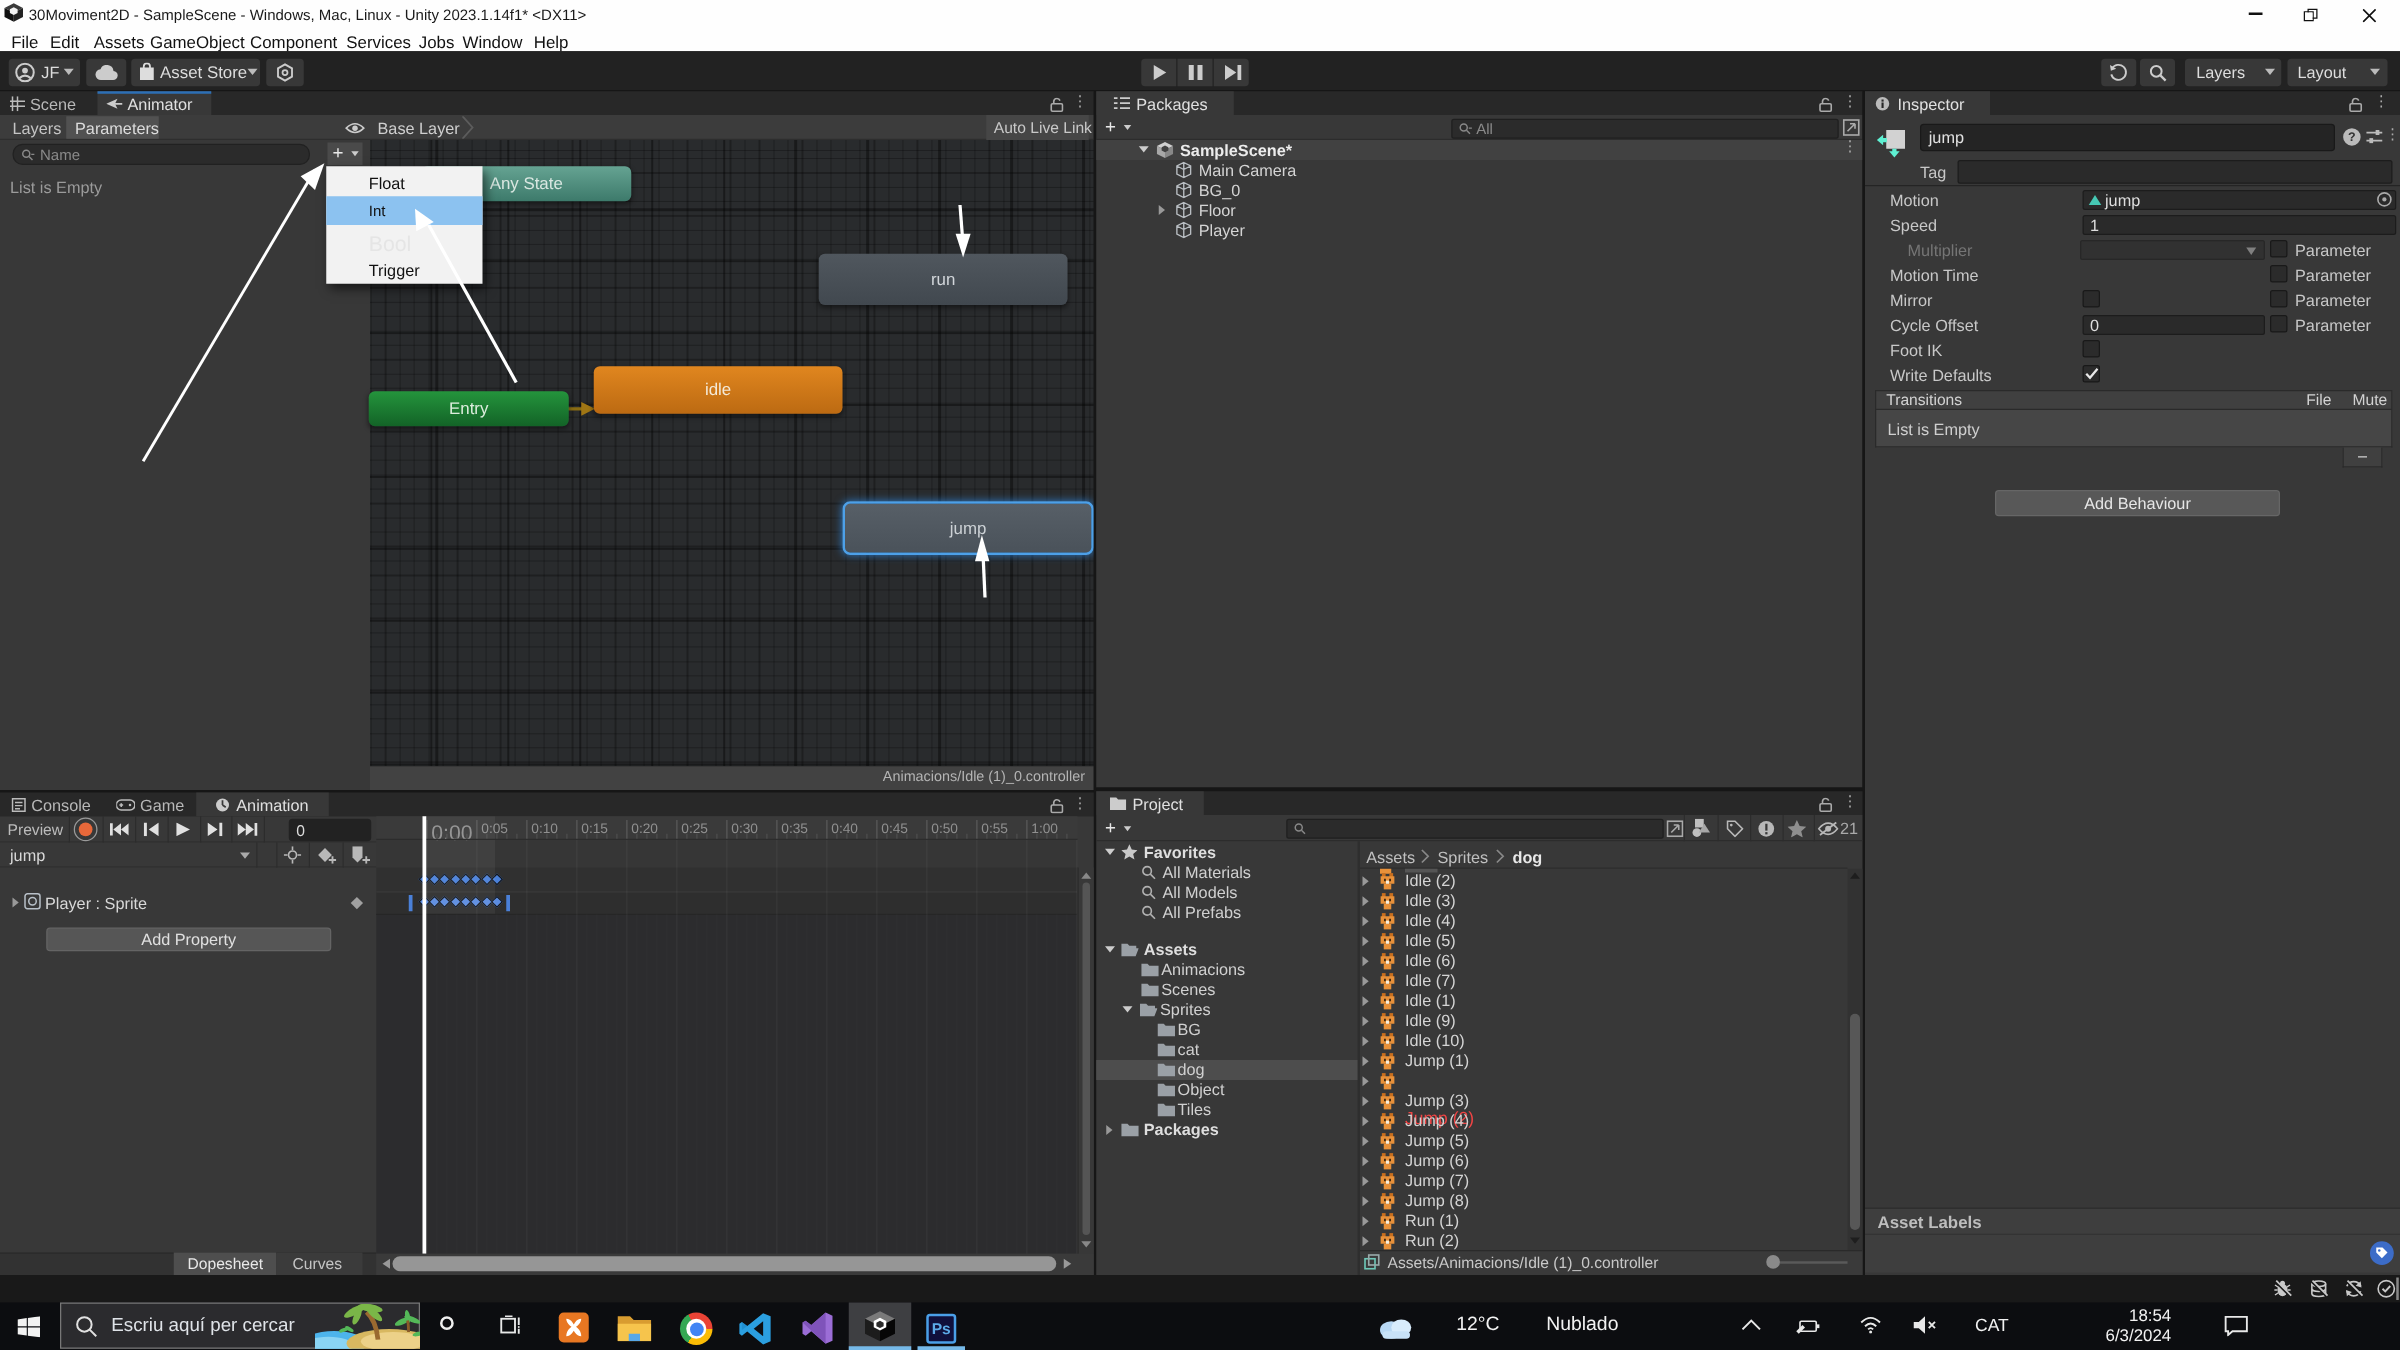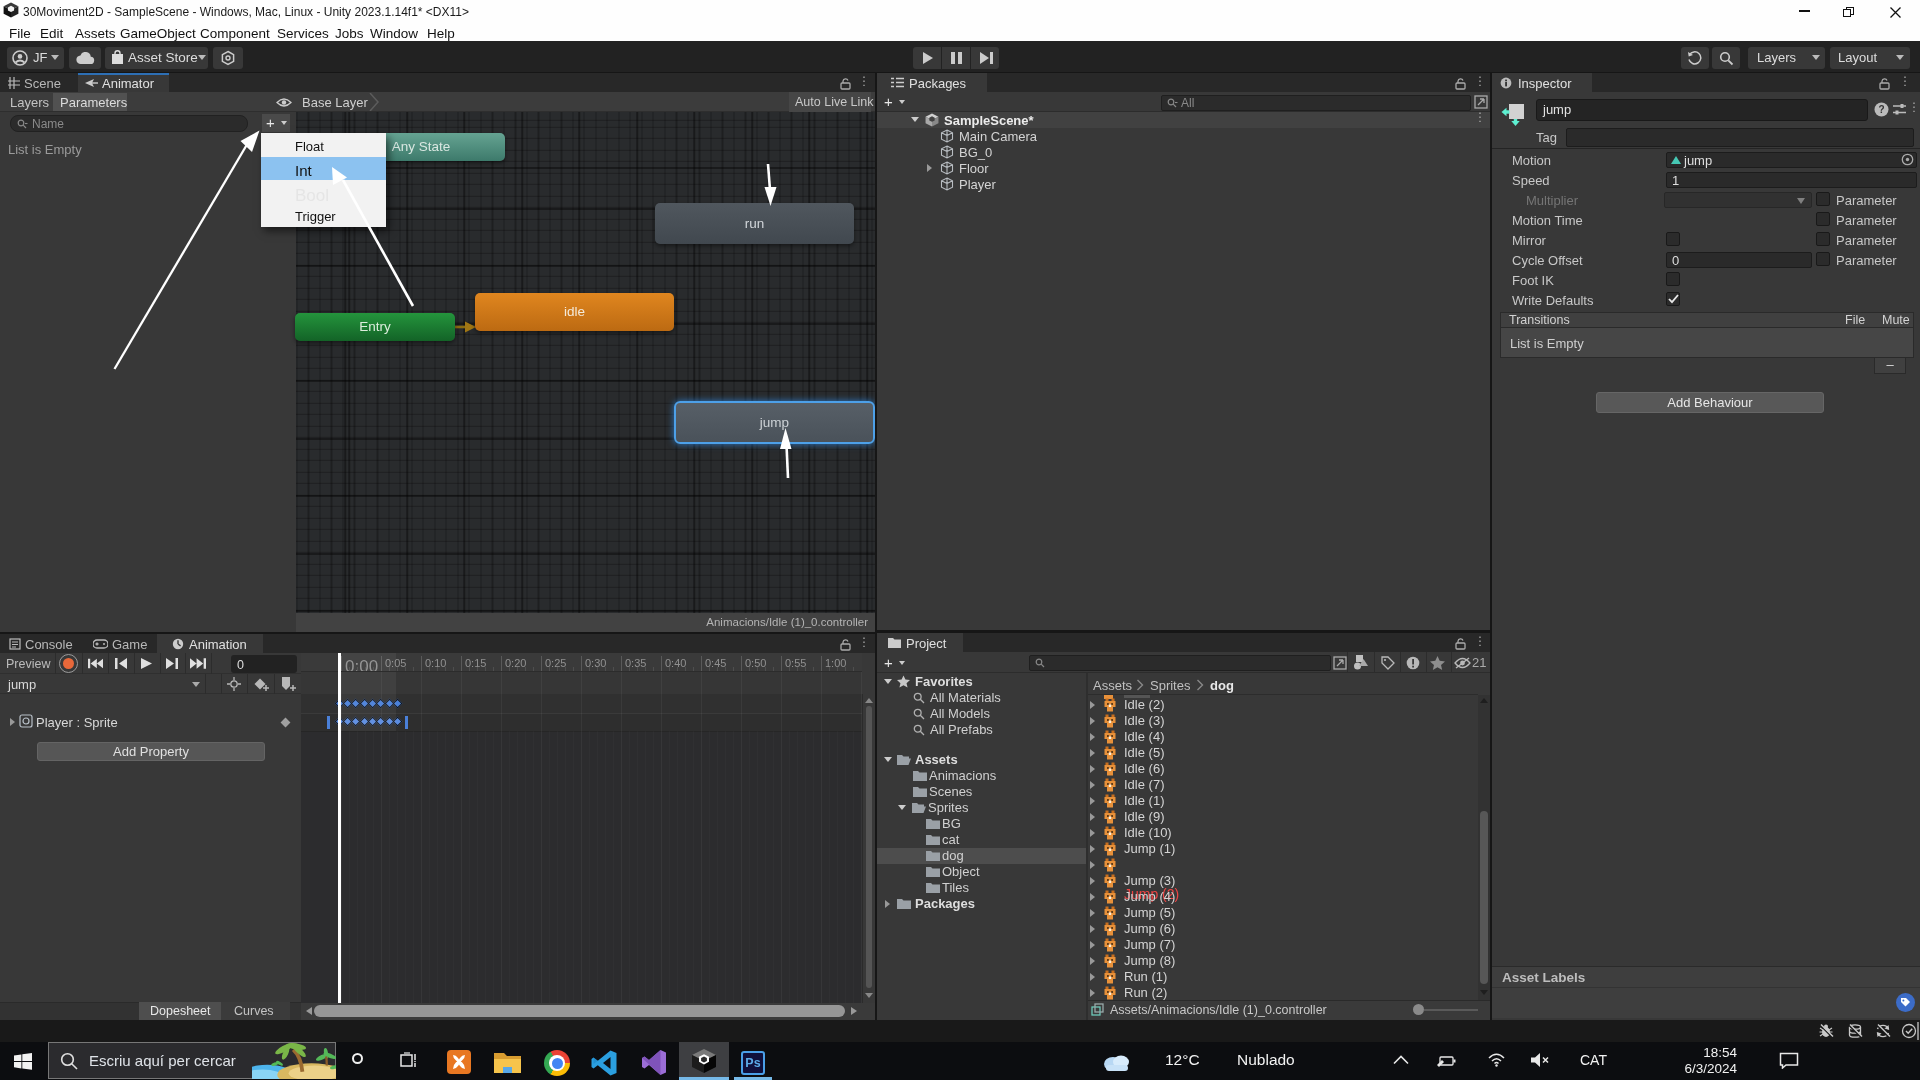--- a/index.html
+++ b/index.html
@@ -143,21 +143,21 @@
       <path d="M1 8 H14" stroke="#8a6c12" stroke-width="2.6"></path>
       <path fill="#a07614" d="M13 2.5 L24 8 L13 13.5 Z"></path>
     </svg>
 <div class="a" style="left:475px;top:293px;width:199px;height:38px;border-radius:5px;background:linear-gradient(#e0861f,#bc6a12);box-shadow:0 2px 4px rgba(0,0,0,.45);color:#f4ead9;font-size:13.5px;line-height:38px;text-align:center">idle</div>
 <div class="a" style="left:295px;top:313px;width:160px;height:28px;border-radius:5px;background:linear-gradient(#24943c,#136327);box-shadow:0 2px 4px rgba(0,0,0,.45);color:#dceddd;font-size:13.5px;line-height:28px;text-align:center">Entry</div>
 <div class="a" style="left:674px;top:401px;width:201px;height:43px;border-radius:6px;border:2px solid #4da0e8;background:linear-gradient(#575f67,#4a525a);box-shadow:0 0 7px rgba(46,127,208,.9);color:#ccd1d5;font-size:13.5px;line-height:39px;text-align:center">jump</div>
 
 <div class="a" style="left:261px;top:133px;width:125px;height:94px;background:#f2f2f2;box-shadow:3px 4px 8px rgba(0,0,0,.55)"></div>
 <div class="a" style="left:261px;top:157px;width:125px;height:23px;background:#8cc2f0"></div>
 <div class="a" style="left:295px;top:139px;font-size:13px;color:#111">Float</div>
-<div class="a" style="left:295px;top:162px;font-size:15px;color:#111">Int</div>
+<div class="a" style="left:295px;top:162px;font-size:12px;color:#111">Int</div>
 <div class="a" style="left:295px;top:186px;font-size:17px;color:#e5e5e5">Bool</div>
 <div class="a" style="left:295px;top:209px;font-size:13px;color:#111">Trigger</div>
 
 <svg class="a" style="left:0;top:73px;width:875px;height:559px;pointer-events:none" viewBox="0 0 875 559">
 <line x1="114.5" y1="296" x2="252" y2="63" stroke="#fff" stroke-width="2.3"></line>
 <polygon points="259.5,57.5 240.5,68 252,79" fill="#fff"></polygon>
 <line x1="413" y1="233" x2="343" y2="107" stroke="#fff" stroke-width="2.6"></line>
 <polygon points="332,94 333,112 347,104.5" fill="#fff"></polygon>
 <line x1="768" y1="91" x2="770" y2="117" stroke="#fff" stroke-width="2.6"></line>
 <polygon points="770.5,133 764.5,114 776.5,114" fill="#fff"></polygon>

